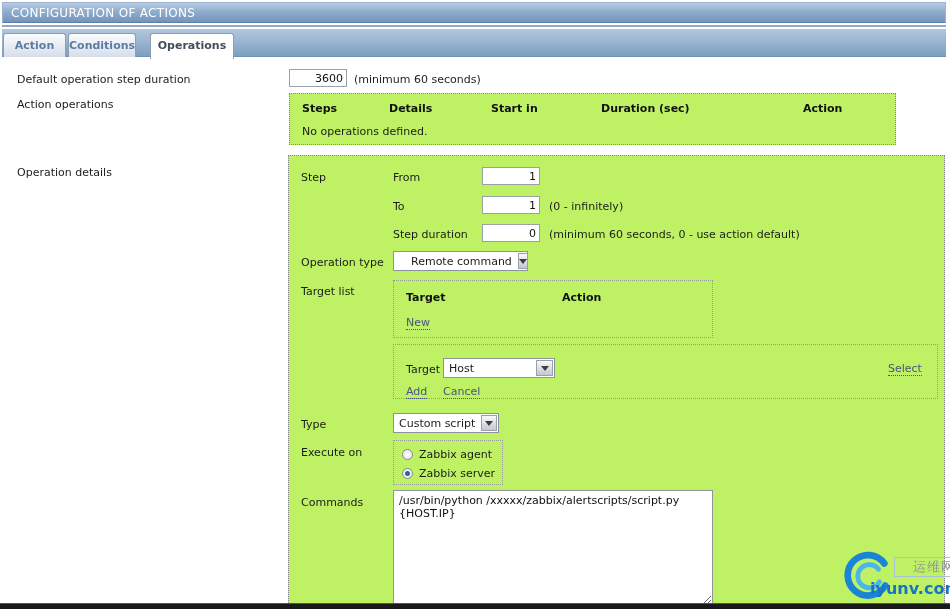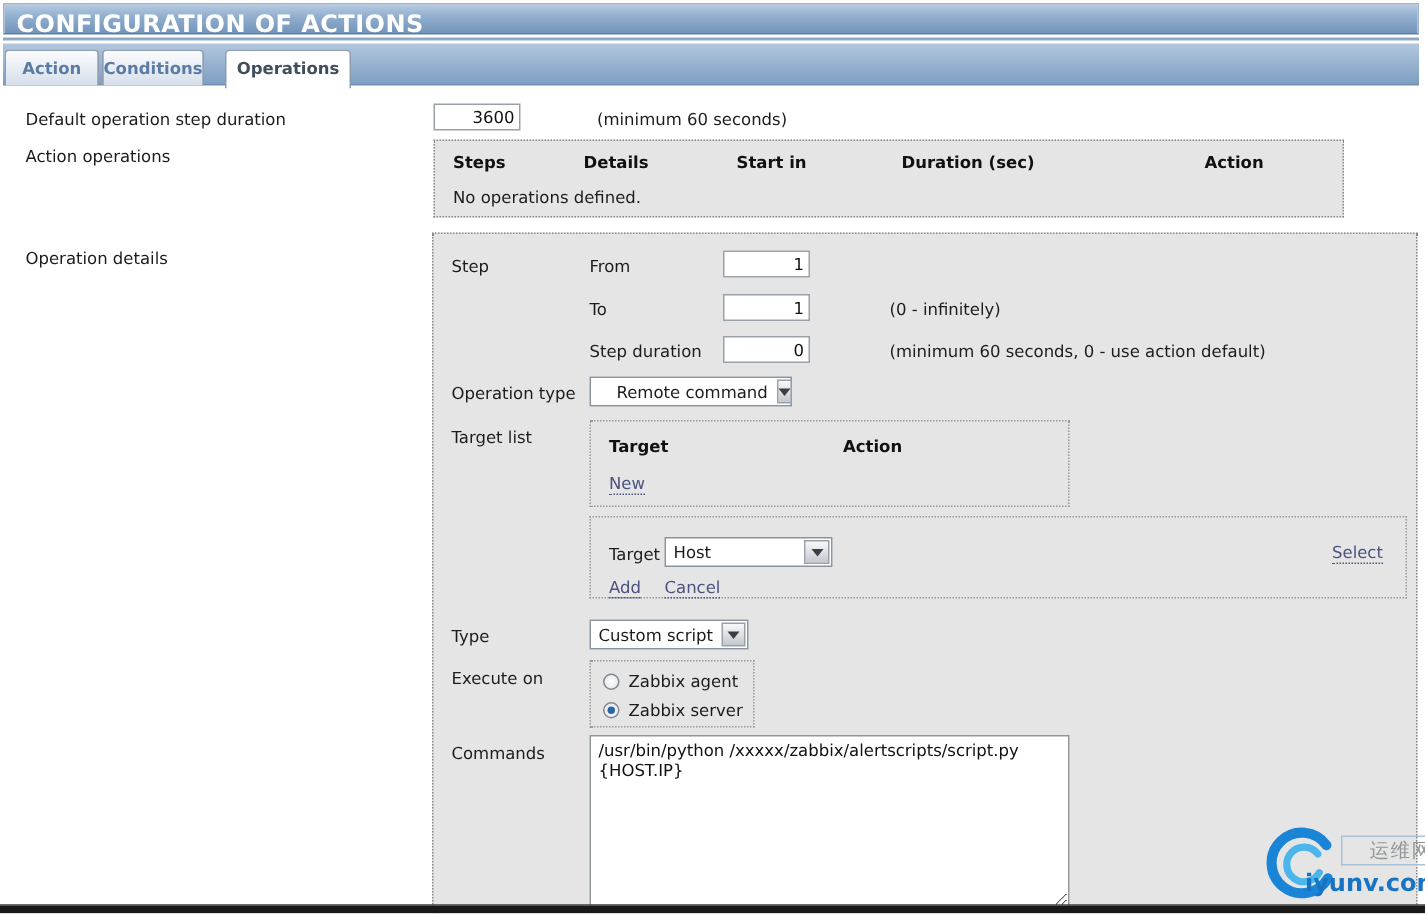--- a/index.html
+++ b/index.html
@@ -3,42 +3,42 @@
 <meta charset="utf-8">
 <style>
   html,body{margin:0;padding:0;background:#fff;}
   #page{position:relative;width:950px;height:609px;background:#fff;overflow:hidden;
         font-family:"DejaVu Sans","Liberation Sans",sans-serif;font-size:11px;color:#1c1c1c;}
 
   
   .titlebar{position:absolute;left:2px;top:2px;width:944px;height:21px;box-sizing:border-box;
     background:linear-gradient(#b7cbe1 0%,#8fadcd 45%,#7394ba 100%);
     border:1px solid #9db4d0;border-bottom-color:#5f80a6;}
-  .titlebar .ttl{padding:3px 0 0 8px;font-weight:bold;font-size:16px;color:#fff;letter-spacing:.3px;}
+  .titlebar .ttl{padding:3px 0 0 8px;font-weight:normal;font-size:12px;color:#fff;letter-spacing:.3px;}
 
   .subline{position:absolute;left:2px;top:25px;width:944px;height:2px;background:#8fa9c6;}
 
   
   .tabstrip{position:absolute;left:2px;top:29px;width:944px;height:28px;box-sizing:border-box;
     background:linear-gradient(#b2c7dd 0%,#7e9ec1 100%);border-bottom:1px solid #6f90b3;}
   .tab{position:absolute;top:33px;height:24px;box-sizing:border-box;border:1px solid #8e9db0;
     border-bottom:none;border-radius:3px 3px 0 0;background:linear-gradient(#fbfcfd,#d6dee9);
     color:#5b7ca4;font-weight:bold;text-align:center;padding-top:5px;cursor:pointer;z-index:2;}
   .tab.active{background:#fff;color:#414e5c;height:26px;z-index:3;}
   #tab-action{left:3px;width:63px;}
   #tab-conditions{left:68px;width:68px;}
   #tab-operations{left:150px;width:84px;}
 
   
   .flabel{position:absolute;left:17px;width:280px;text-align:left;color:#1c1c1c;}
-  .hint{position:absolute;color:#1c1c1c;white-space:nowrap;margin-left:44px;}
+  .hint{position:absolute;color:#1c1c1c;white-space:nowrap;}
   .tinput{position:absolute;box-sizing:border-box;height:18px;width:58px;border:1px solid #9aa1a8;
     background:#fff;color:#111;font:11px "DejaVu Sans","Liberation Sans",sans-serif;
     text-align:right;padding:0 3px;}
-  .dottedbox{position:absolute;box-sizing:border-box;border:1px dotted #888;background:#e5e5e5;}
+  .dottedbox{position:absolute;box-sizing:border-box;border:1px dotted #888;background:#bef264;}
   .colhead{position:absolute;font-weight:bold;color:#111;white-space:nowrap;}
   .plain{position:absolute;white-space:nowrap;}
   .lnk{position:absolute;color:#4a5280;border-bottom:1px dotted #4a5280;cursor:pointer;white-space:nowrap;}
 
   
   .select{position:absolute;height:20px;box-sizing:border-box;border:1px solid #8a939e;background:#fff;
     display:flex;align-items:center;cursor:pointer;}
   .select-text{flex:1;padding:0 5px;white-space:nowrap;}
   .select-btn{width:17px;height:16px;margin:1px;box-sizing:border-box;border:1px solid #9aa0a8;
     background:linear-gradient(#f8f9fa,#c3c8cf);display:flex;align-items:center;justify-content:center;}

